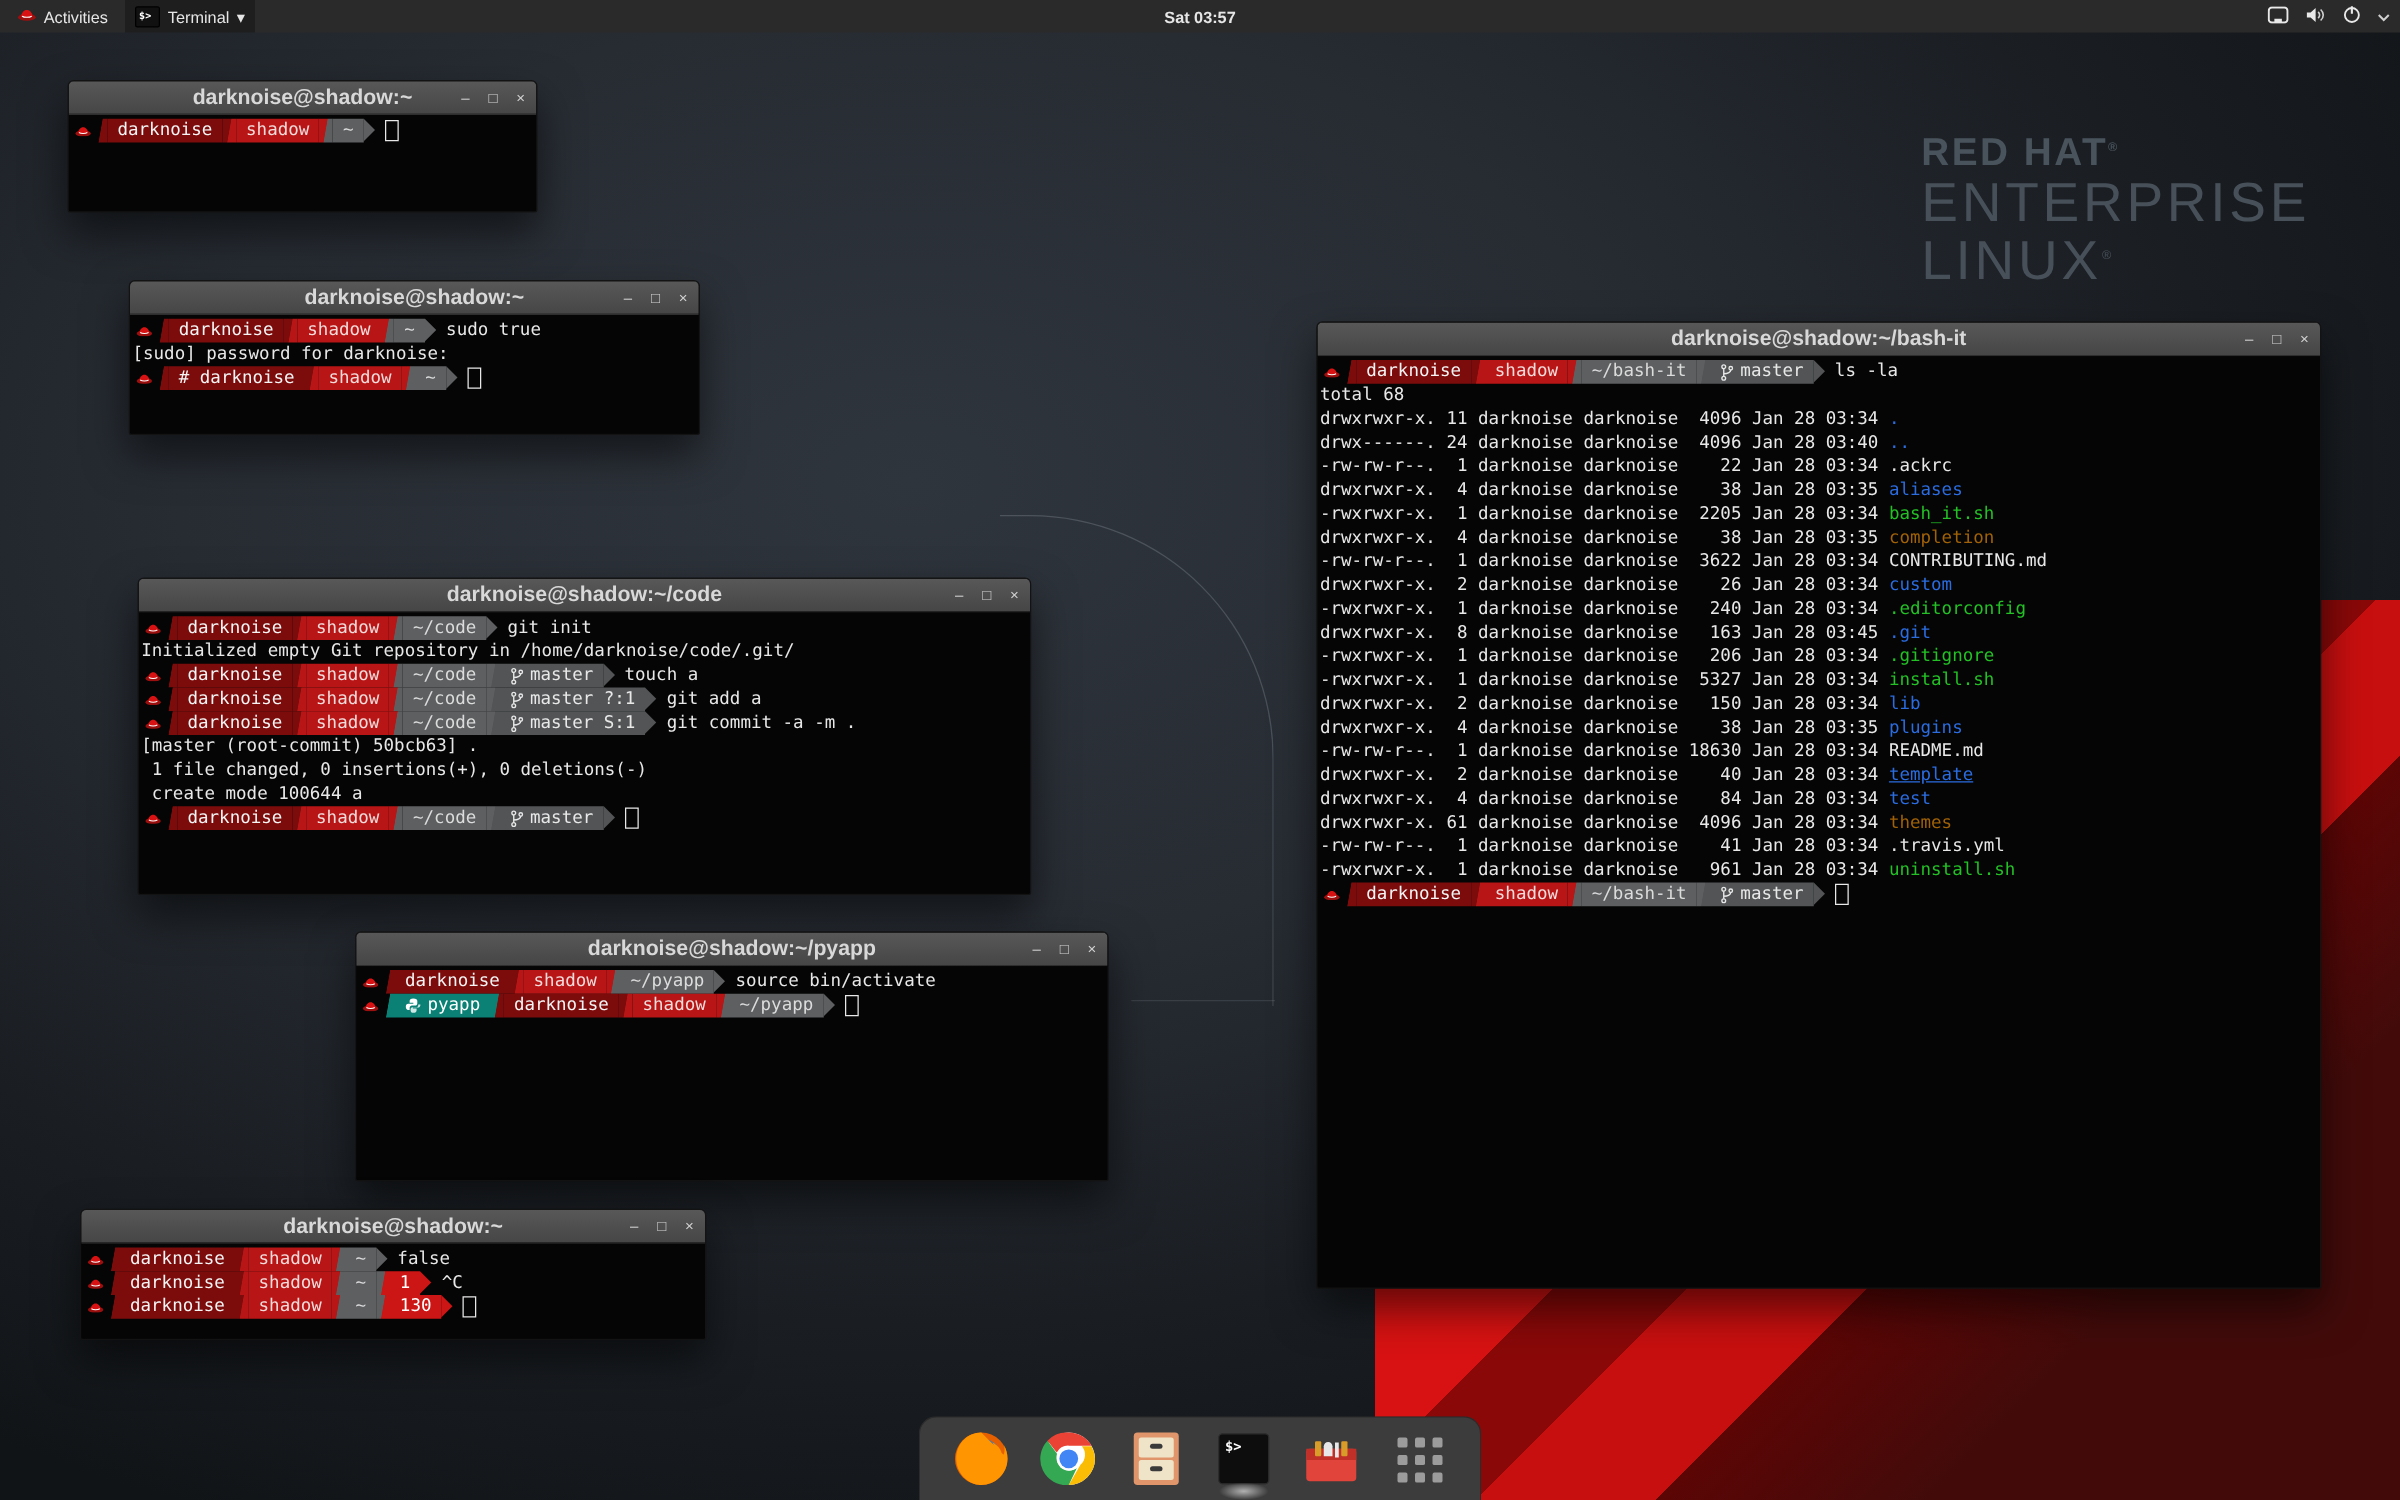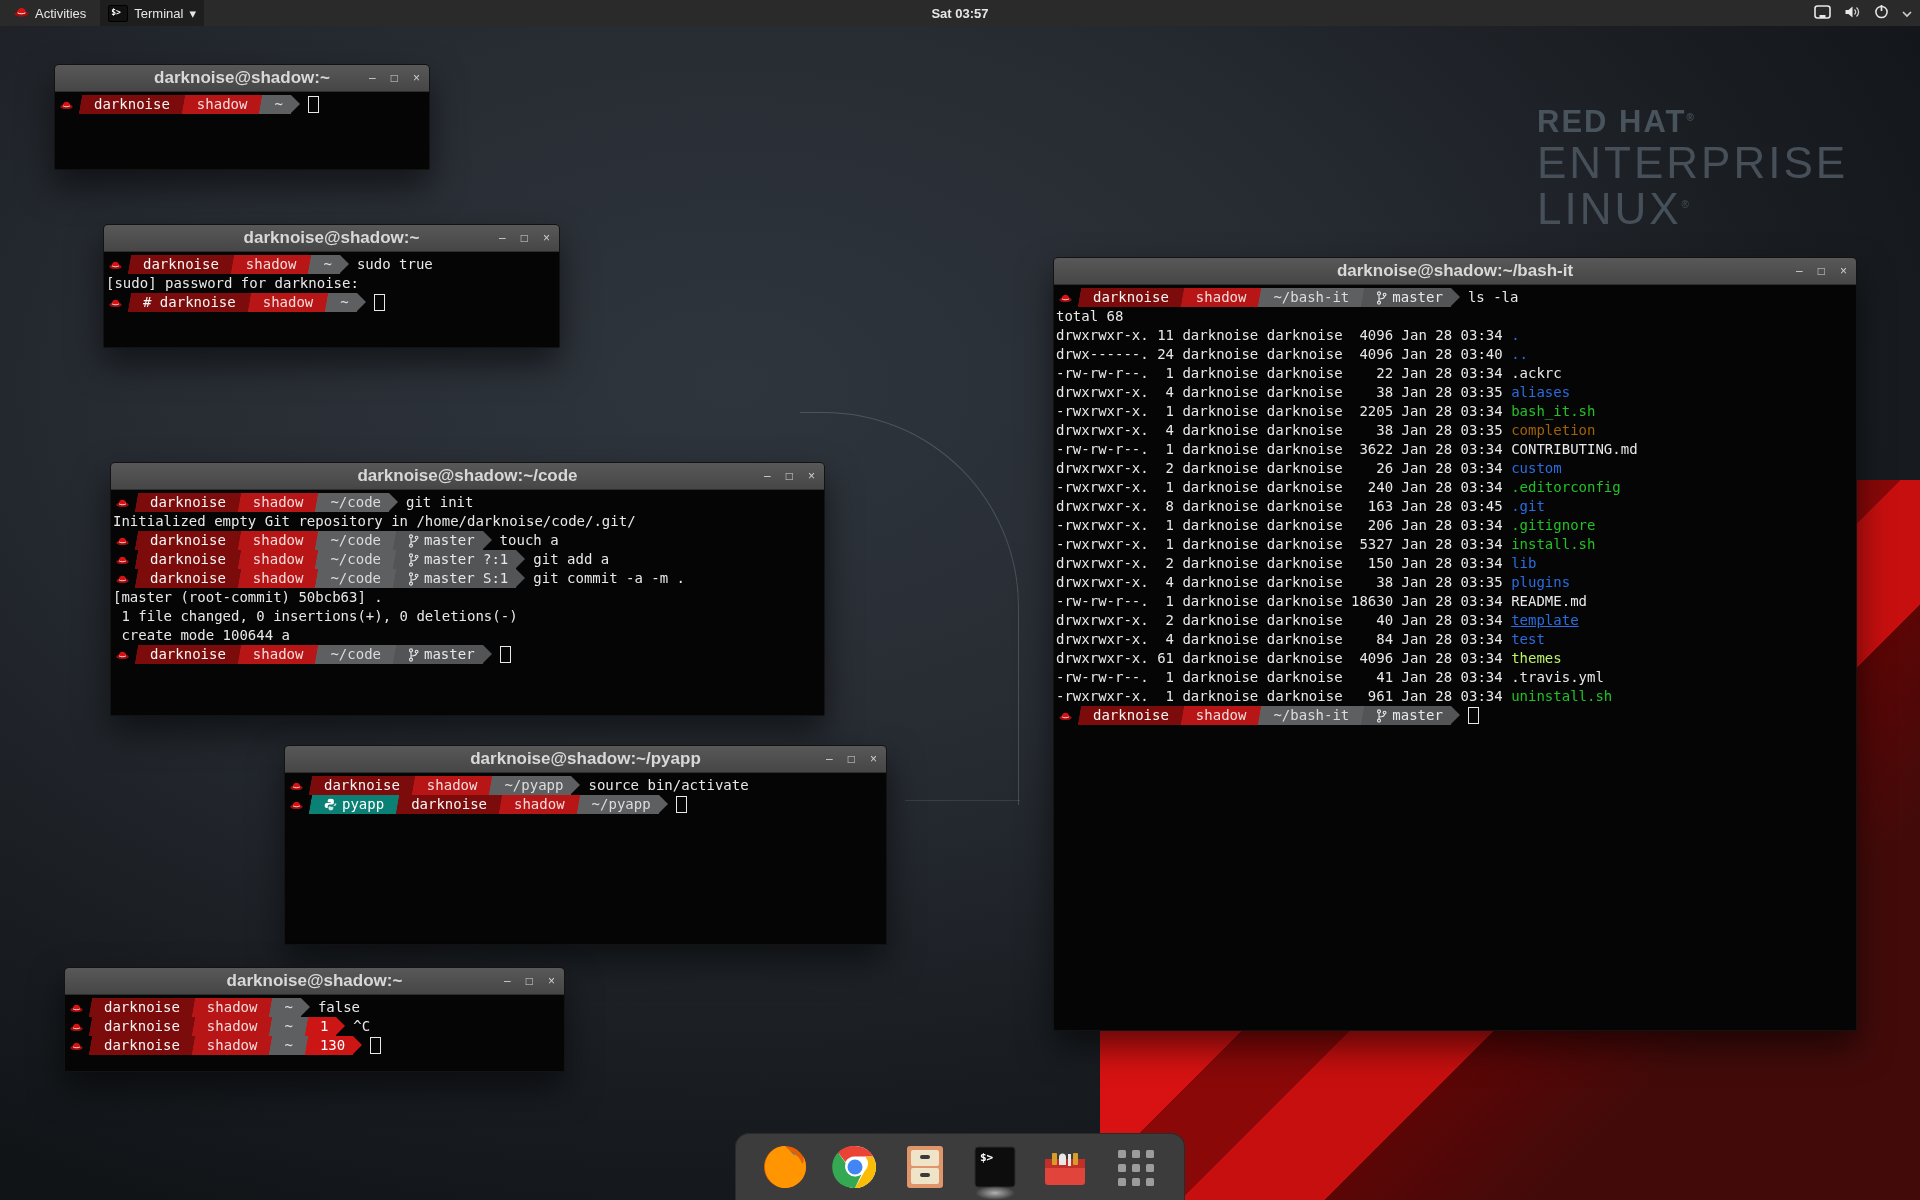--- a/index.html
+++ b/index.html
@@ -263,21 +263,21 @@
           <div class="out-line"><span>drwxrwxr-x.  2 darknoise darknoise    26 Jan 28 03:34 </span><span style="color: rgb(43, 108, 224);">custom</span></div>
           <div class="out-line"><span>-rwxrwxr-x.  1 darknoise darknoise   240 Jan 28 03:34 </span><span style="color: rgb(35, 193, 38);">.editorconfig</span></div>
           <div class="out-line"><span>drwxrwxr-x.  8 darknoise darknoise   163 Jan 28 03:45 </span><span style="color: rgb(43, 108, 224);">.git</span></div>
           <div class="out-line"><span>-rwxrwxr-x.  1 darknoise darknoise   206 Jan 28 03:34 </span><span style="color: rgb(35, 193, 38);">.gitignore</span></div>
           <div class="out-line"><span>-rwxrwxr-x.  1 darknoise darknoise  5327 Jan 28 03:34 </span><span style="color: rgb(35, 193, 38); text-align: center;">install.sh</span></div>
           <div class="out-line"><span>drwxrwxr-x.  2 darknoise darknoise   150 Jan 28 03:34 </span><span style="color: rgb(43, 108, 224);">lib</span></div>
           <div class="out-line"><span>drwxrwxr-x.  4 darknoise darknoise    38 Jan 28 03:35 </span><span style="color: rgb(43, 108, 224);">plugins</span></div>
           <div class="out-line"><span>-rw-rw-r--.  1 darknoise darknoise 18630 Jan 28 03:34 </span><span style="color: rgb(232, 232, 232);">README.md</span></div>
           <div class="out-line"><span>drwxrwxr-x.  2 darknoise darknoise    40 Jan 28 03:34 </span><span style="color: rgb(43, 108, 224); text-decoration: underline;">template</span></div>
           <div class="out-line"><span>drwxrwxr-x.  4 darknoise darknoise    84 Jan 28 03:34 </span><span style="color: rgb(43, 108, 224);">test</span></div>
-          <div class="out-line"><span>drwxrwxr-x. 61 darknoise darknoise  4096 Jan 28 03:34 </span><span style="color: #bef264;">themes</span></div>
+          <div class="out-line"><span>drwxrwxr-x. 61 darknoise darknoise  4096 Jan 28 03:34 </span><span style="color: #a16207;">themes</span></div>
           <div class="out-line"><span>-rw-rw-r--.  1 darknoise darknoise    41 Jan 28 03:34 </span><span style="color: rgb(232, 232, 232);">.travis.yml</span></div>
           <div class="out-line"><span>-rwxrwxr-x.  1 darknoise darknoise   961 Jan 28 03:34 </span><span style="color: rgb(35, 193, 38);">uninstall.sh</span></div>
           <div class="line"><span class="hat-slot"><svg width="13" height="9.75" viewBox="0 0 14 10">
                 <ellipse cx="7" cy="7" rx="6.6" ry="2.7" fill="#9c0f0f"></ellipse>
                 <path d="M2.8 6.8C2.8 3.6 4.7 1.6 7 1.6s4.2 2 4.2 5.2" fill="#d81212"></path>
                 <path d="M3.4 6.2c1.7 1.1 5.5 1.1 7.2 0" stroke="#fff" stroke-width="0.9" fill="none"></path>
               </svg></span><div class="slant" style="background: linear-gradient(100deg, rgb(5, 5, 5) 48%, rgb(124, 12, 12) 52%);"></div><div class="seg" style="background: rgb(124, 12, 12); color: rgb(245, 245, 245);"><span>darknoise</span></div><div class="slant" style="background: linear-gradient(100deg, rgb(124, 12, 12) 48%, rgb(184, 22, 22) 52%);"></div><div class="seg" style="background: rgb(184, 22, 22); color: rgb(243, 220, 220);"><span>shadow</span></div><div class="slant" style="background: linear-gradient(100deg, rgb(184, 22, 22) 48%, rgb(93, 95, 97) 52%);"></div><div class="seg" style="background: rgb(93, 95, 97); color: rgb(220, 220, 220);"><span>~/bash-it</span></div><div class="slant" style="background: linear-gradient(100deg, rgb(93, 95, 97) 48%, rgb(82, 84, 86) 52%);"></div><div class="seg" style="background: rgb(82, 84, 86); color: rgb(232, 232, 232);"><span style="display: flex;"><svg width="11" height="14" viewBox="0 0 11 14">
                   <circle cx="3" cy="2.4" r="1.5" fill="none" stroke="#e8e8e8" stroke-width="1.1"></circle>
                   <circle cx="3" cy="11.6" r="1.5" fill="none" stroke="#e8e8e8" stroke-width="1.1"></circle>
                   <circle cx="8.6" cy="3.6" r="1.4" fill="none" stroke="#e8e8e8" stroke-width="1.1"></circle>

